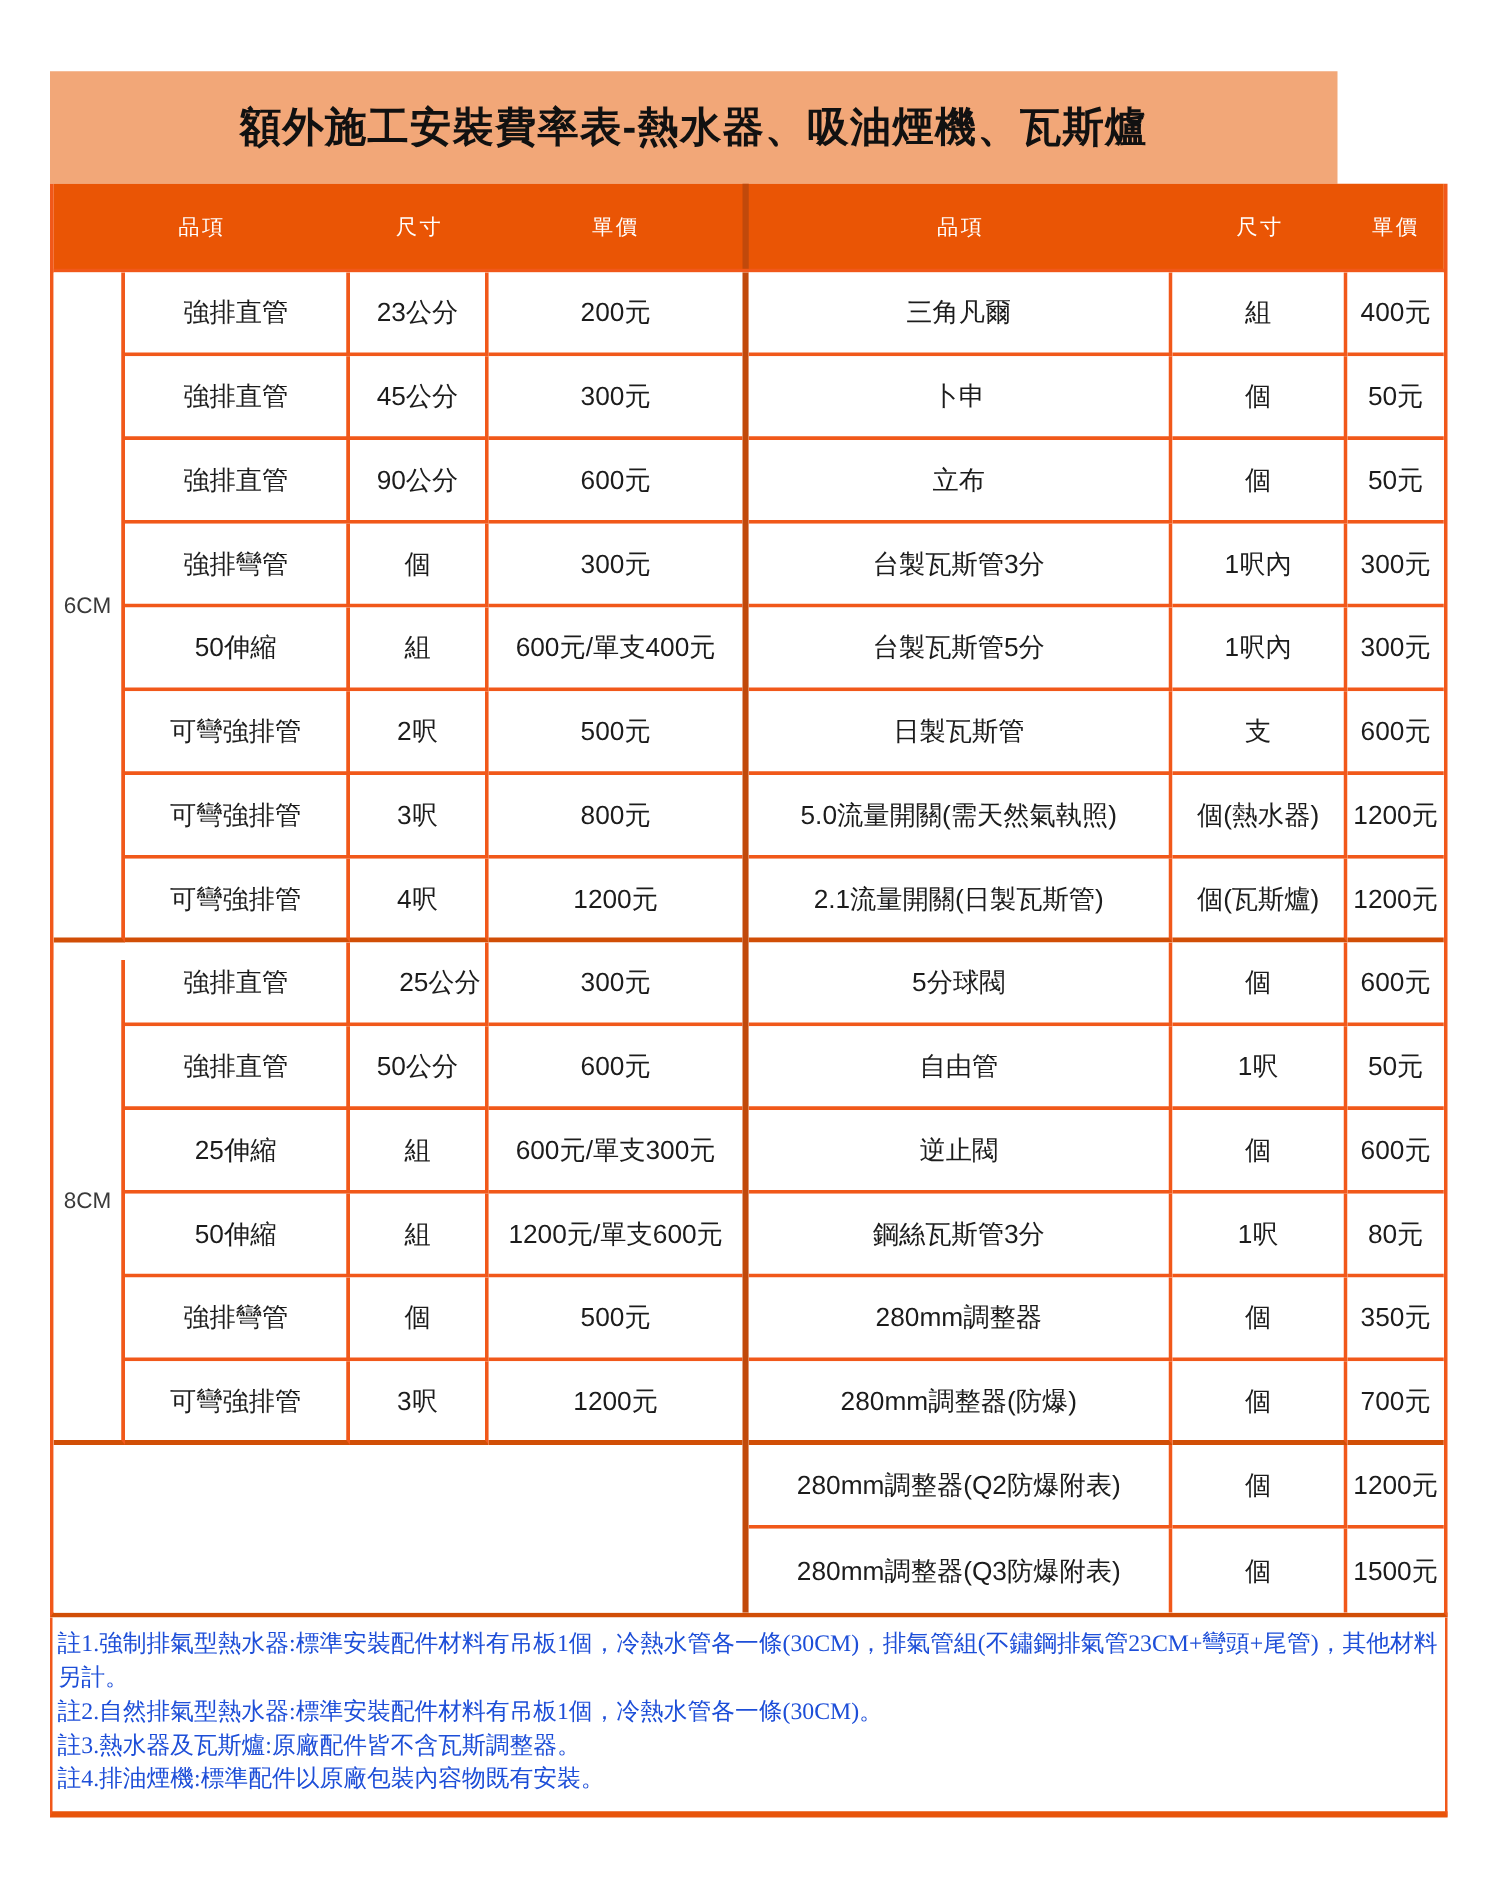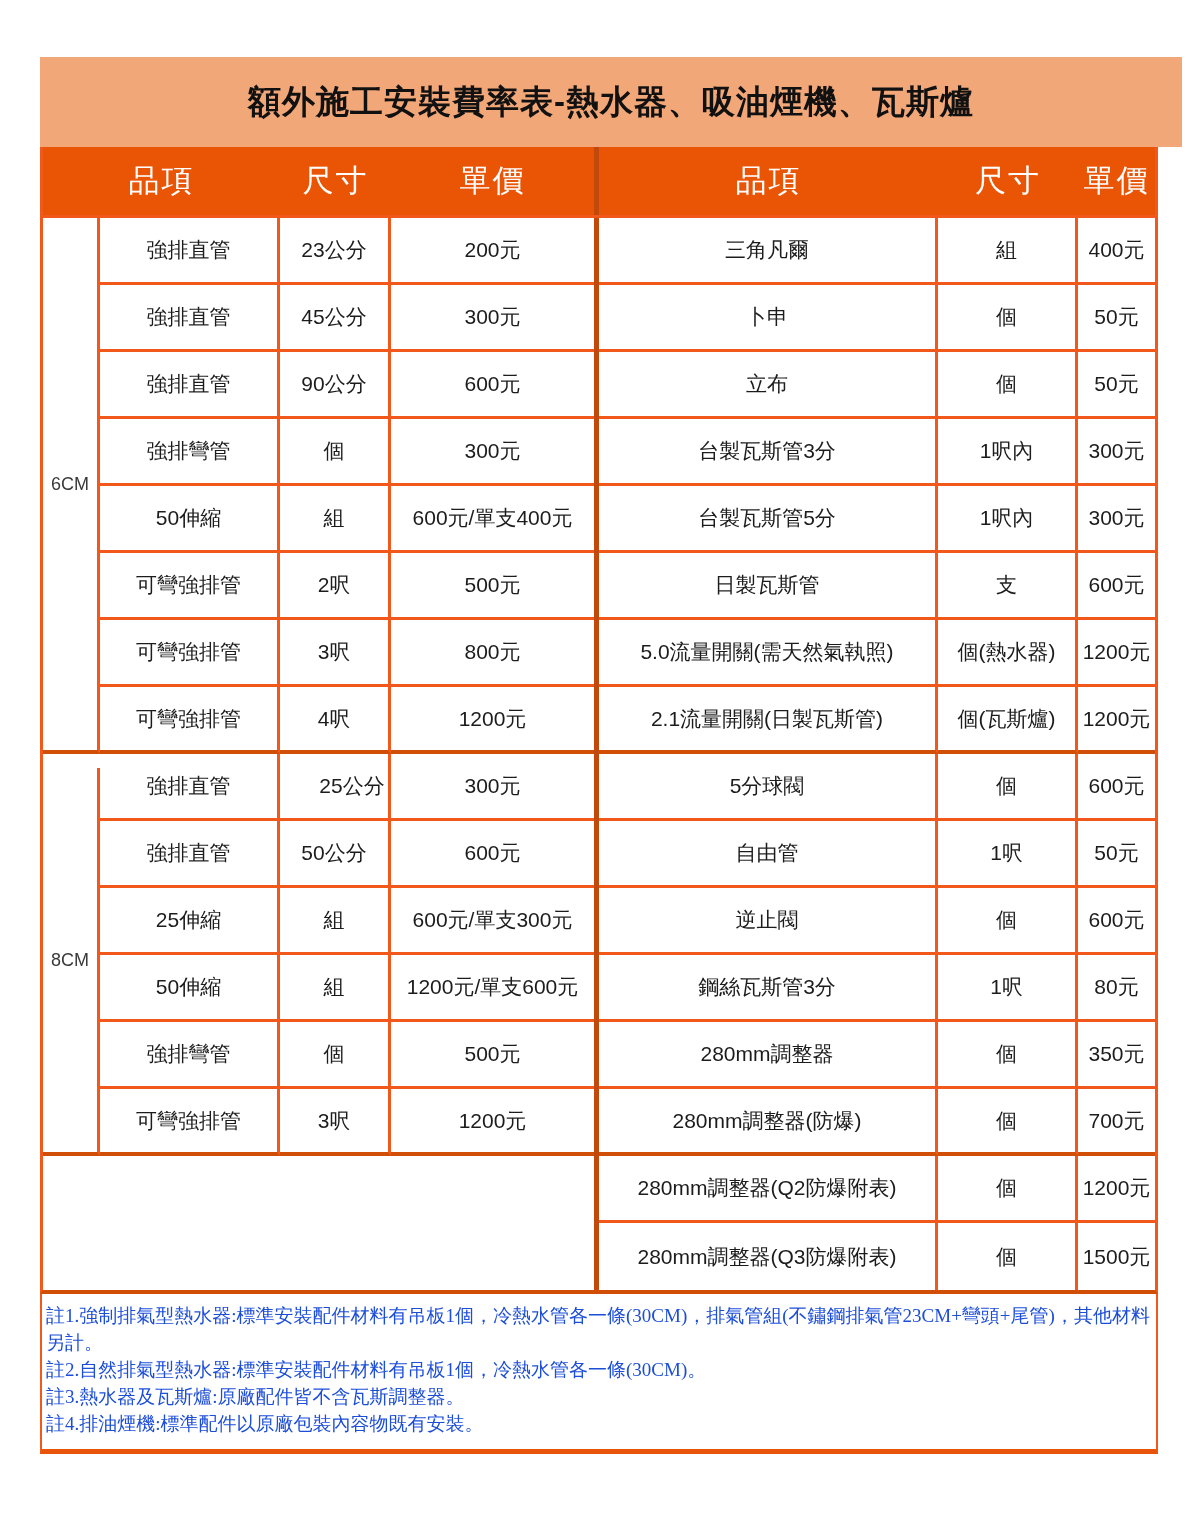--- a/index.html
+++ b/index.html
@@ -1,28 +1,28 @@
 <!DOCTYPE html>
 <html><head>
 <meta charset="utf-8">
 <style>
   * { margin:0; padding:0; box-sizing:border-box; }
   html,body { background:#ffffff; }
   body { width:1200px; height:1516px; font-family:"Liberation Sans", sans-serif; position:relative; }
   .sheet { position:absolute; left:40px; top:57px; width:1118px; }
 
   
-  .title-band { width:1142px; height:90px; background:#F2A778; display:flex; align-items:center; justify-content:center; }
+  .title-band { width:1030px; height:90px; background:#F2A778; display:flex; align-items:center; justify-content:center; }
   .title-band h1 { font-size:33px; font-weight:bold; color:#111; letter-spacing:1px; }
 
   
   .grid-wrap { border-left:3px solid #F1581A; border-right:3px solid #F1581A; border-bottom:4px solid #D14E06; }
 
   .head-row { height:71px; background:#EA5505; display:flex; border-bottom:3px solid #F1581A; }
-  .head-cell { color:#ffffff; font-size:31px; font-weight:500; display:flex; align-items:center; justify-content:center; letter-spacing:2px; }
+  .head-cell { color:#ffffff; font-size:17px; font-weight:500; display:flex; align-items:center; justify-content:center; letter-spacing:2px; }
   .hc-item-l { width:237px; } .hc-size-l { width:111px; } .hc-price-l { width:203px; }
   .head-right { display:flex; border-left:5px solid #C1490B; }
   .hc-item-r { width:339px; } .hc-size-r { width:140px; } .hc-price-r { width:77px; }
 
   .data-area { display:flex; background:#ffffff; }
 
   .left-grid { display:grid; grid-template-columns:57px 180px 111px 203px; grid-auto-rows:67px; width:551px; }
   .right-grid { display:grid; grid-template-columns:339px 140px 77px; grid-auto-rows:67px; width:561px; border-left:5px solid #C1490B; }
 
   .cell { display:flex; align-items:center; justify-content:center; font-size:21px; color:#1c1c1c; border-right:3px solid #F1581A; border-bottom:3px solid #F1581A; background:#fff; overflow:hidden; white-space:nowrap; }

